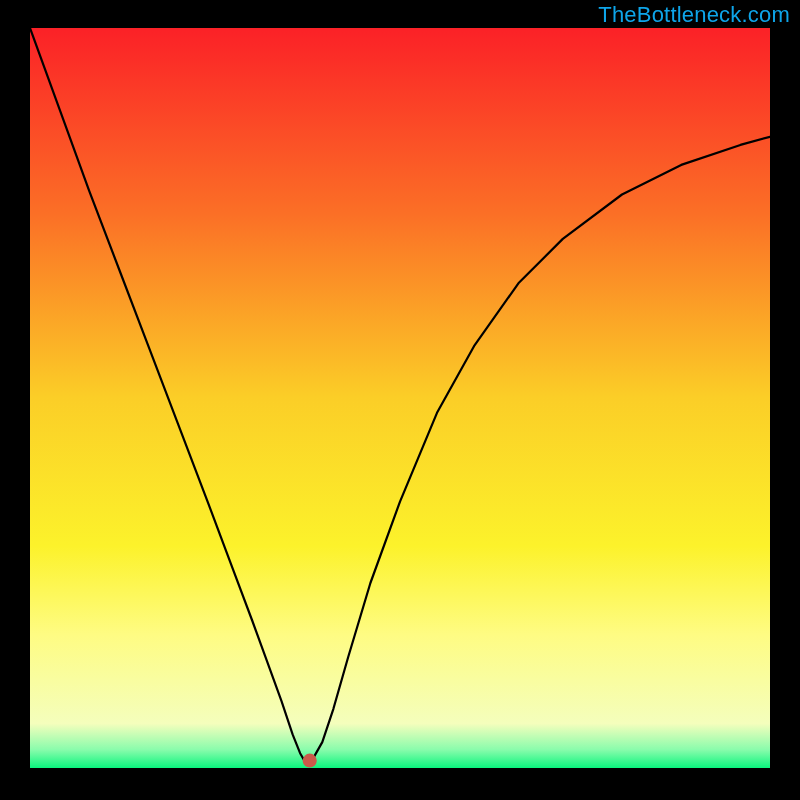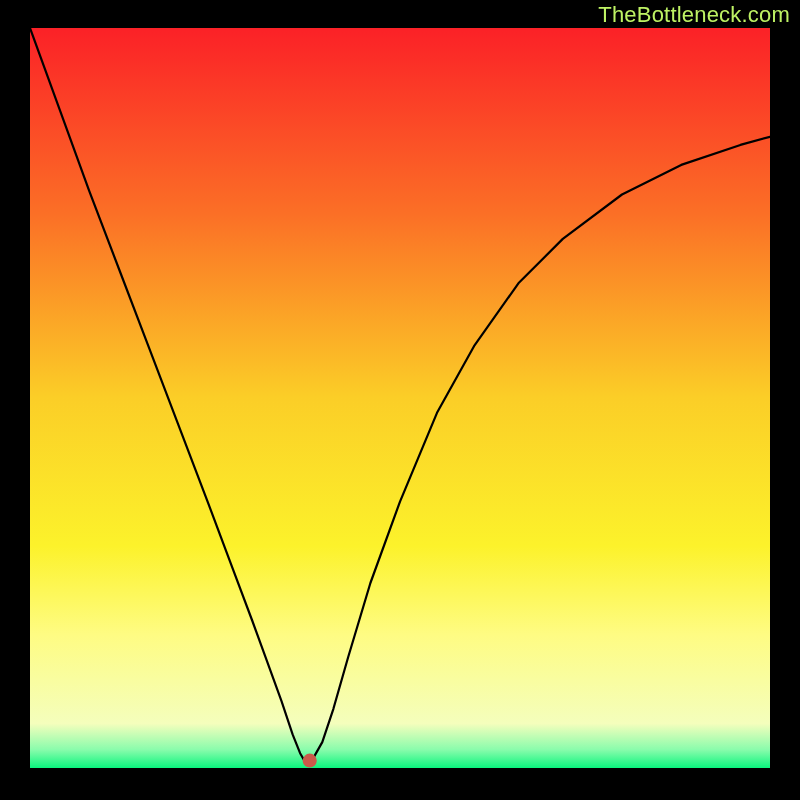--- a/index.html
+++ b/index.html
@@ -14,21 +14,21 @@
   .frame {
     position: relative;
     width: 800px;
     height: 800px;
     background: #000;
   }
   .watermark {
     position: absolute;
     top: 2px;
     right: 10px;
-    color: #bef264;
+    color: #0ea5e9;
     font-size: 22px;
     font-weight: 500;
     letter-spacing: 0.2px;
     z-index: 5;
   }
   .plot-wrap {
     position: absolute;
     left: 30px;
     top: 28px;
     width: 740px;

